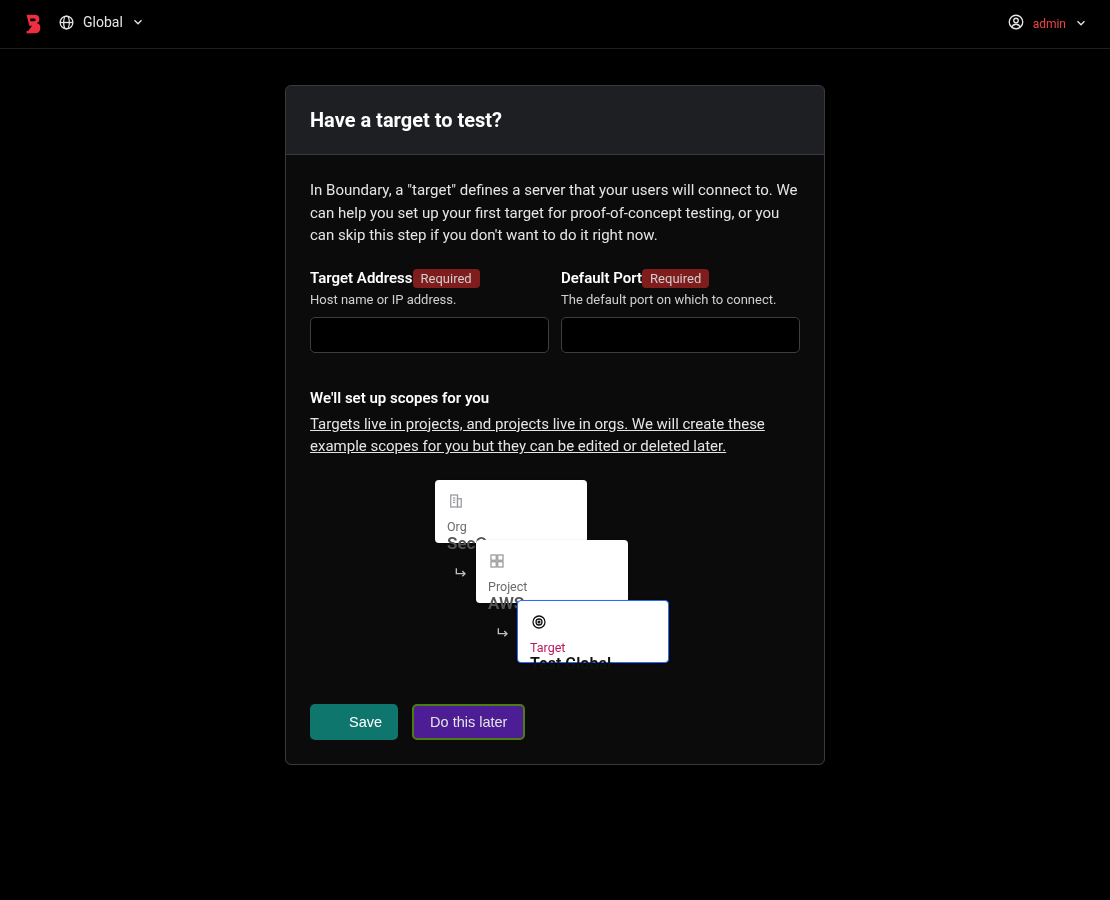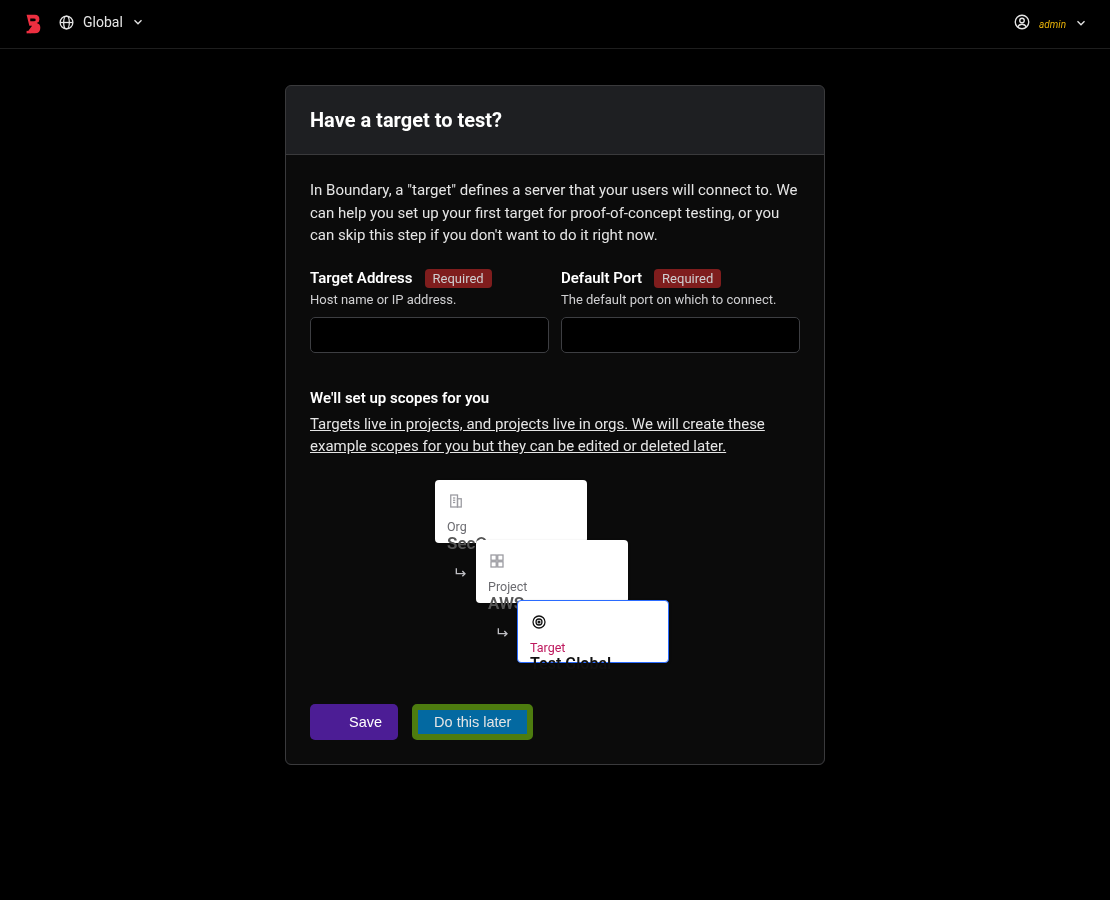--- a/index.html
+++ b/index.html
@@ -19,21 +19,21 @@
       align-items: center;
       justify-content: space-between;
       padding: 0 22px;
       border-bottom: 1px solid #1e1e1e;
     }
     .header-left, .header-right { display: flex; align-items: center; gap: 14px; }
     .logo { width: 22px; height: 22px; }
     .scope-selector { display: flex; align-items: flex-start; gap: 8px; cursor: pointer; }
     .scope-label { font-size: 14px; color: #e5e5e5; }
     .user-menu { display: flex; align-items: center; gap: 8px; cursor: pointer; }
-    .user-label { font-size: 10px; color: #eab308; font-style: italic; }
+    .user-label { font-size: 12px; color: #ef4444; }
 
     
     .dialog-wrap {
       display: flex;
       justify-content: center;
       padding-top: 36px;
     }
     .dialog {
       width: 540px;
       background: #1e1f22;
@@ -58,21 +58,21 @@
     .intro-text {
       font-size: 15px;
       line-height: 1.5;
       color: #e5e5e5;
       margin-bottom: 22px;
     }
 
     
     .form-row { display: flex; gap: 12px; margin-bottom: 36px; }
     .form-group { flex: 1; }
-    .form-label-row { display: flex; align-items: center; gap: 12px; margin-bottom: 4px; }
+    .form-label-row { display: flex; align-items: center; gap: 0; margin-bottom: 4px; }
     .form-label { font-size: 15px; font-weight: 600; color: #fff; }
     .badge {
       display: inline-block;
       background: #7f1d1d;
       color: #cfcfd1;
       font-size: 13px;
       padding: 2px 8px;
       border-radius: 4px;
     }
     .form-help { font-size: 13px; color: #d0d0d2; margin-bottom: 10px; }
@@ -131,22 +131,22 @@
       height: 36px;
       padding: 0 16px;
       border-radius: 5px;
       font-size: 14.5px;
       font-weight: 500;
       cursor: pointer;
       border: none;
       display: inline-flex;
       align-items: center;
     }
-    .btn-primary { background: #4c1d95; color: #fff; padding-left: 39px; }
-    .btn-secondary { background: #0369a1; color: #e5e5e5; border: 6px solid #4d7c0f; }
+    .btn-primary { background: #0f766e; color: #fff; padding-left: 39px; }
+    .btn-secondary { background: #4c1d95; color: #e5e5e5; border: 2px solid #4d7c0f; }
   </style>
 </head>
 <body>
 
 <div class="header">
   <div class="header-left">
     <span class="logo">
       <svg viewBox="0 0 24 24" width="22" height="22">
         <path d="M5 2 L14 2 Q19 2 19 7 Q19 10 16 11 Q20 12 20 16 Q20 22 14 22 L5 22 L11 14 L8 14 Z M9 6 L9 9 L13 9 Q15 9 15 7.5 Q15 6 13 6 Z" fill="#ed2f40"></path>
         <rect x="5" y="19.5" width="2" height="2.5" fill="#ed2f40"></rect>

